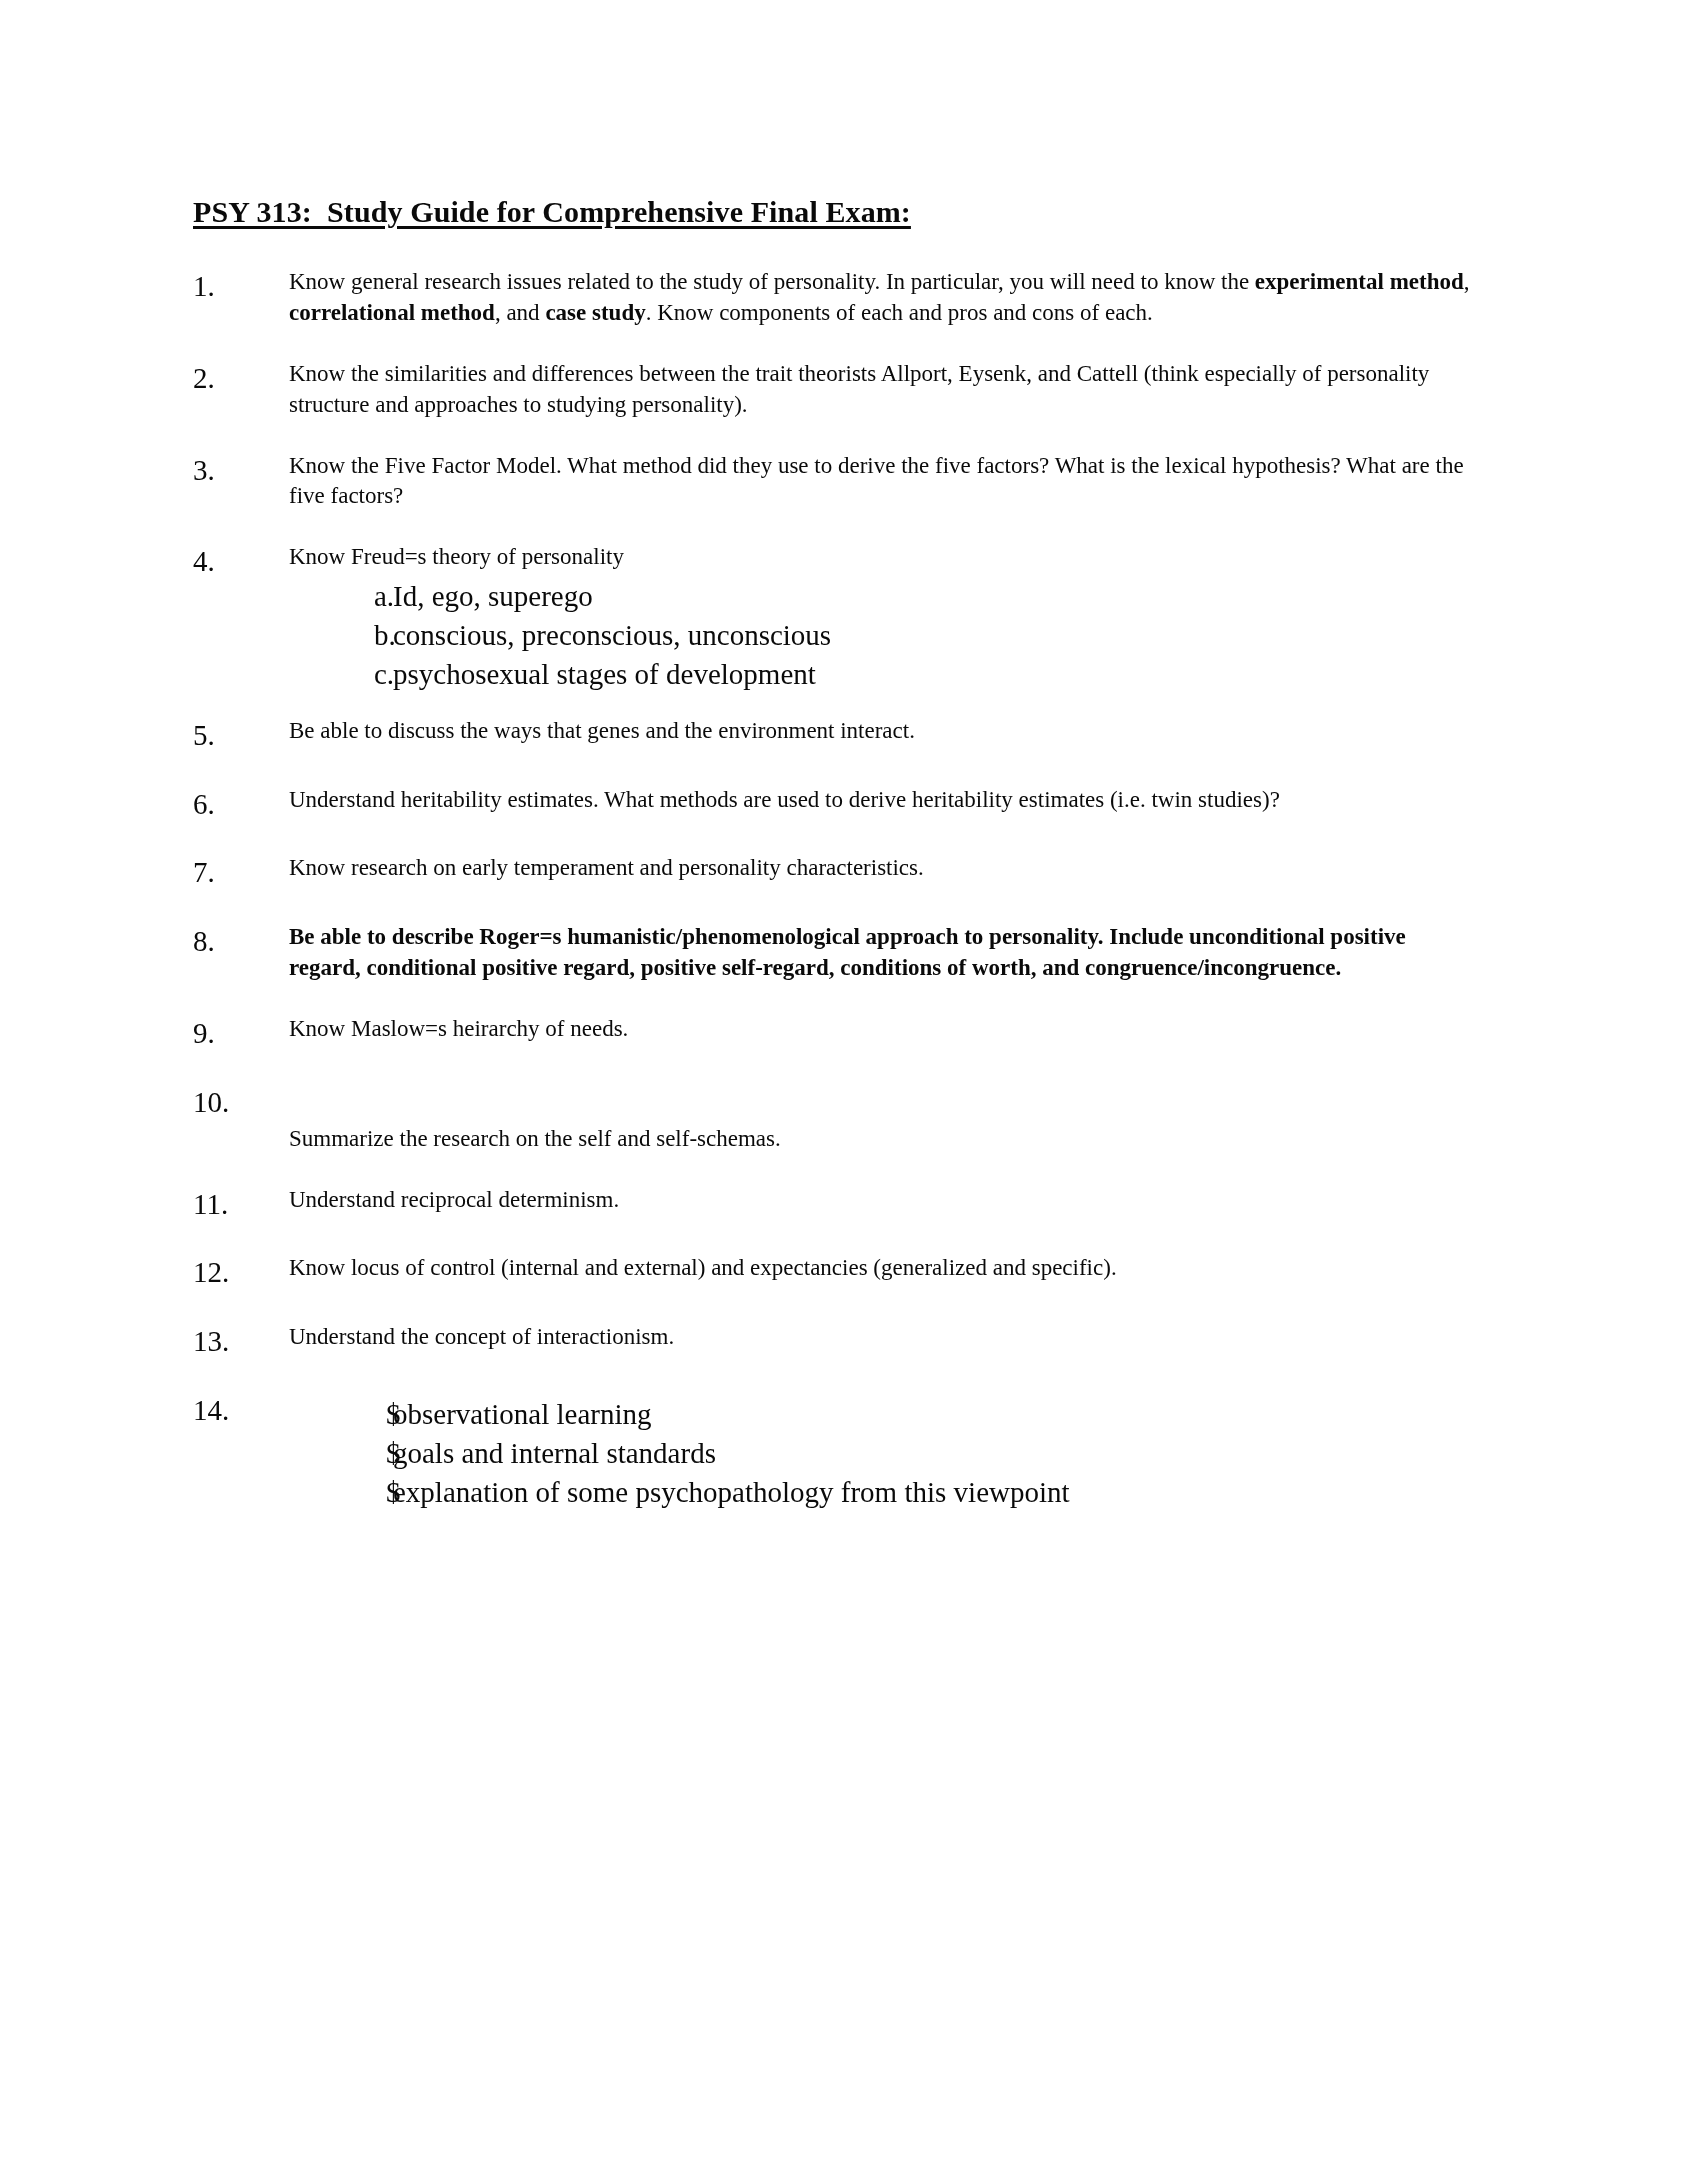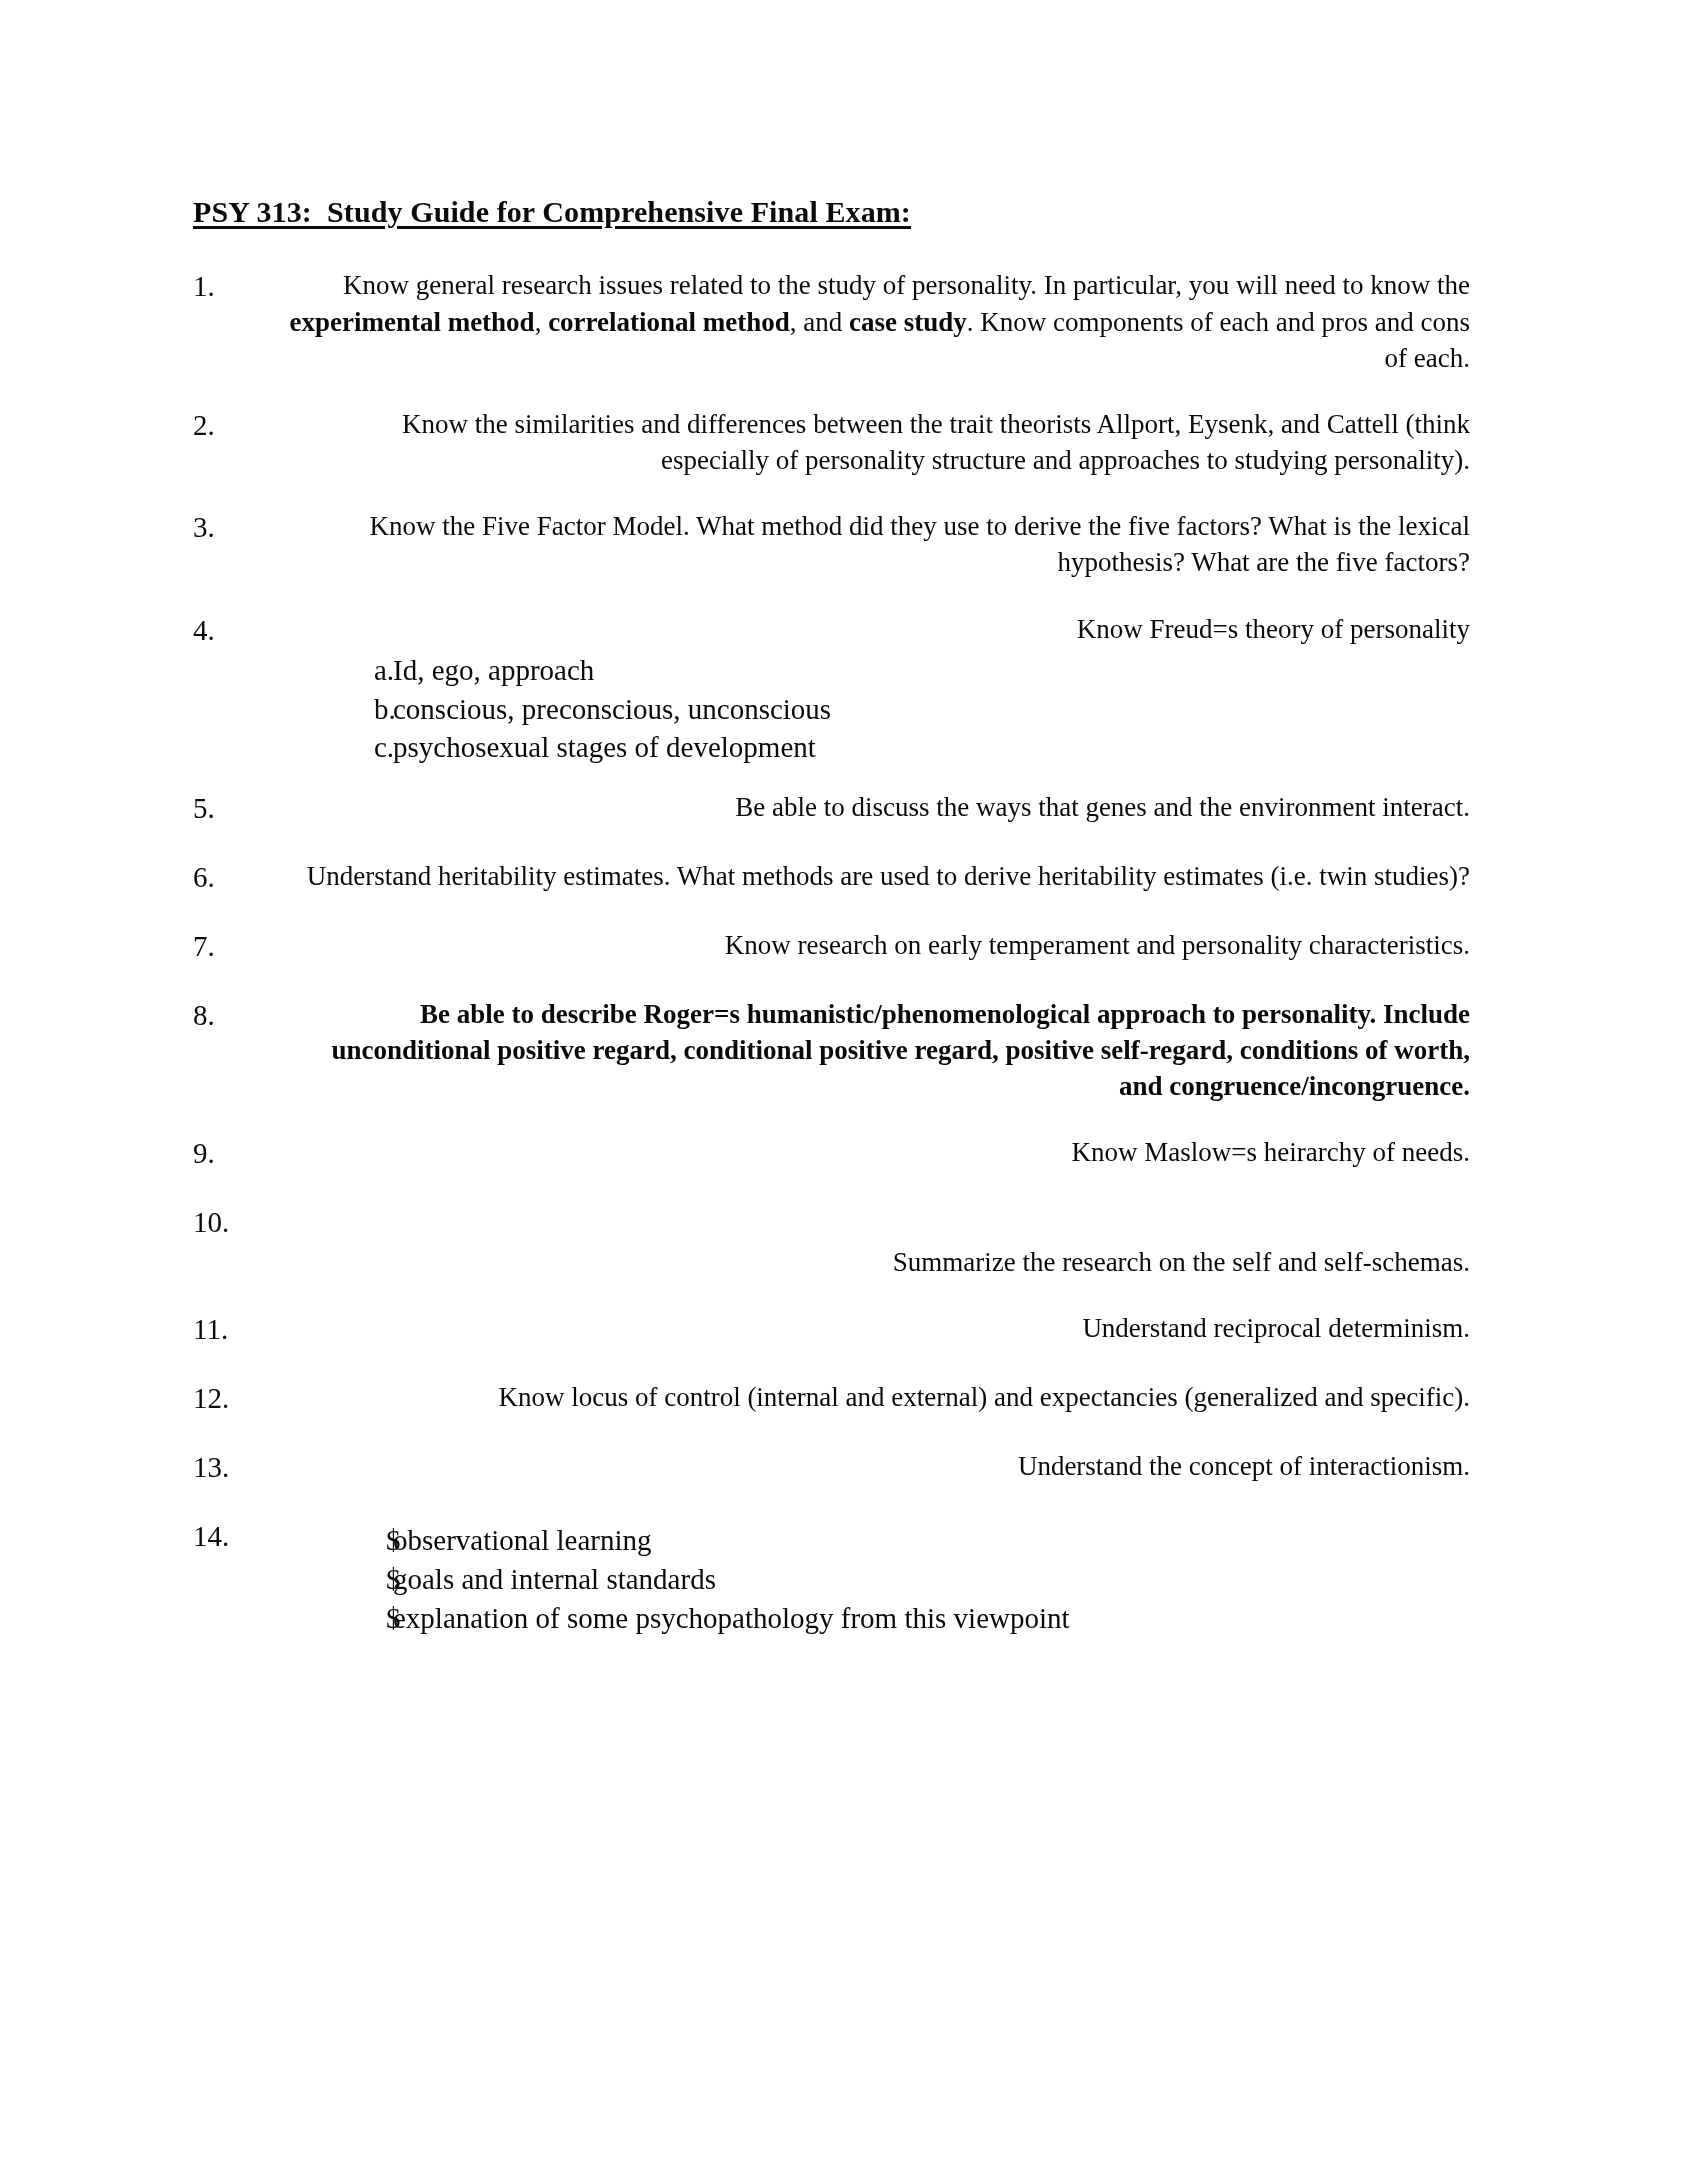--- a/index.html
+++ b/index.html
@@ -38,23 +38,23 @@
     margin-bottom: 30px;
   }
   .item-num {
     width: 96px;
     flex: 0 0 96px;
     font-size: 29px;
     line-height: 1.34;
   }
   .item-body {
     flex: 1 1 auto;
-    font-size: 27px;
-    line-height: 1.34;
-    text-align: right;
+    font-size: 23px;
+    line-height: 1.34;
+    text-align: left;
   }
   .item-body b {
     font-weight: bold;
   }
   .sublist {
     margin: 4px 0 0 0;
     padding: 0;
     list-style: none;
   }
   .subitem {
@@ -111,21 +111,21 @@
             <div class="item-body">Know the Five Factor Model.  What method did they use to derive the five factors?  What is the lexical hypothesis?  What are the five factors?</div>
           </div>
         </div>
         <div class="item tight">
           <div class="item-num">4.</div>
           <div style="flex: 1 1 auto;">
             <div class="item-body">Know Freud=s theory of personality</div>
             <div class="sublist">
               <div class="subitem">
                 <div class="sub-marker">a.</div>
-                <div class="sub-text">Id, ego, approach</div>
+                <div class="sub-text">Id, ego, superego</div>
               </div>
               <div class="subitem">
                 <div class="sub-marker">b.</div>
                 <div class="sub-text">conscious, preconscious, unconscious</div>
               </div>
               <div class="subitem">
                 <div class="sub-marker">c.</div>
                 <div class="sub-text">psychosexual stages of development</div>
               </div>
             </div>

